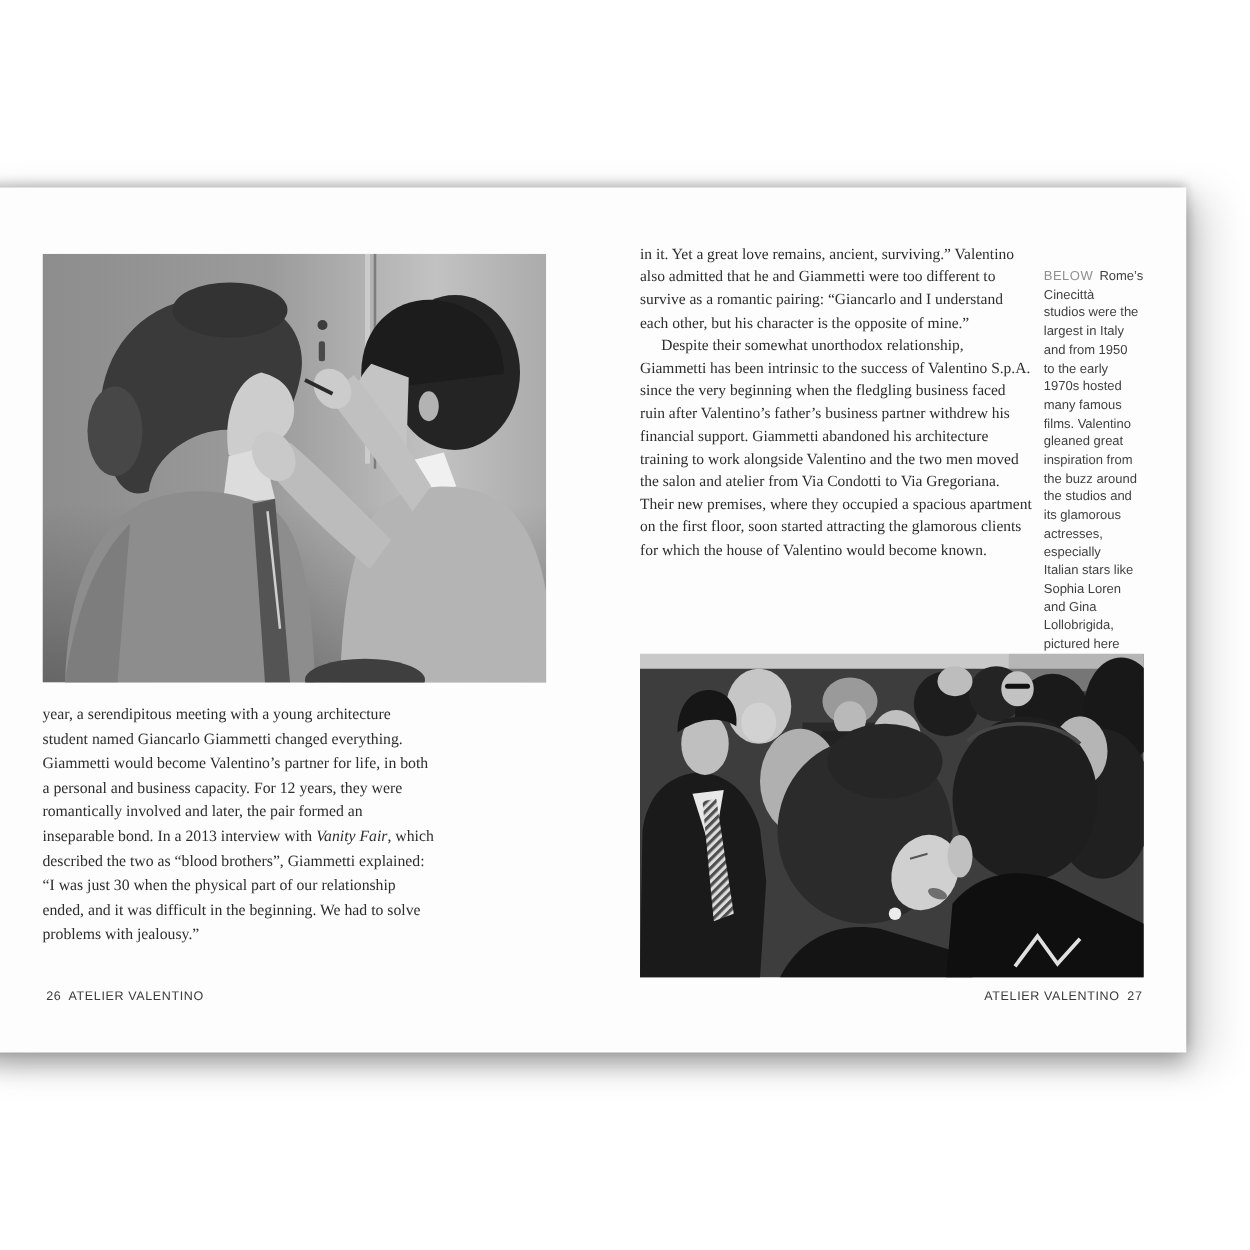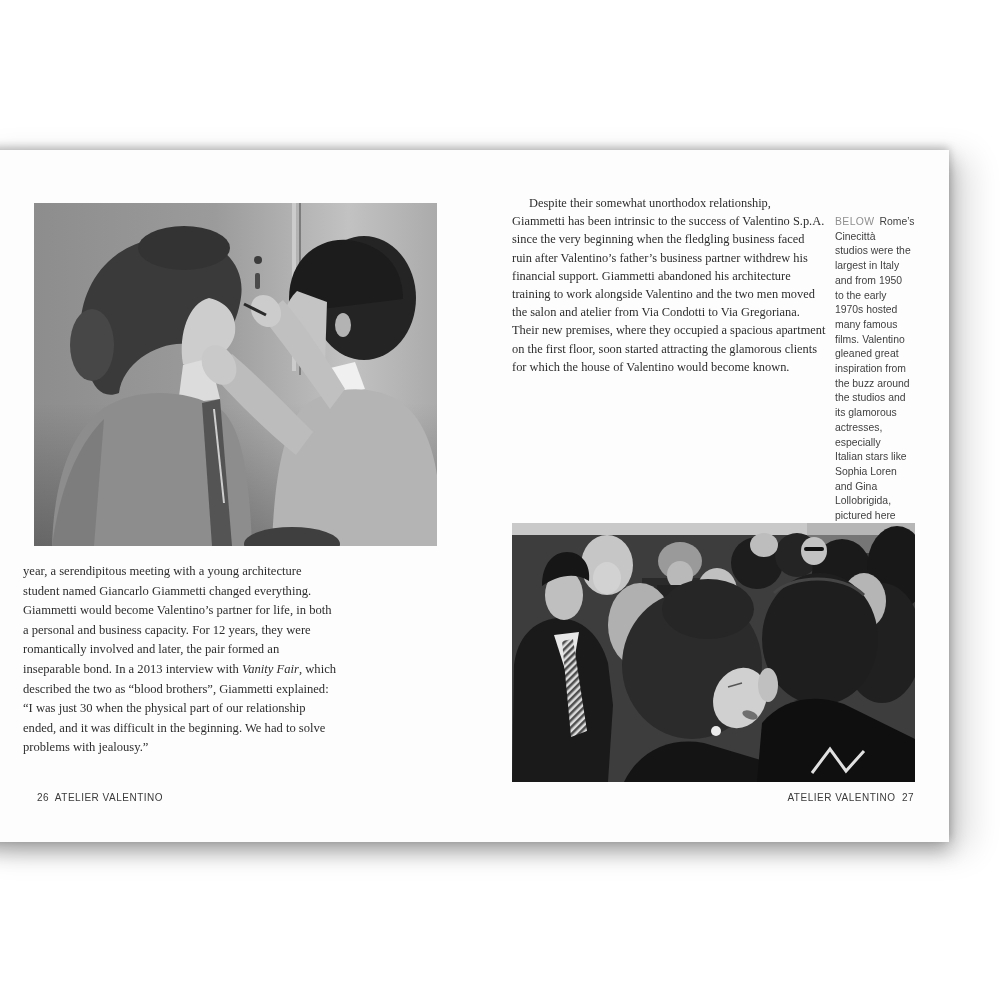--- a/index.html
+++ b/index.html
@@ -17,21 +17,21 @@
   figure svg{display:block;width:100%;height:100%;}
   .photo-left{left:62px;top:53px;width:403px;height:343px;}
   .photo-right{left:540px;top:373px;width:403px;height:259px;}
 
   .body-text{
     position:absolute;
     font-family:"Liberation Serif", serif;
     color:#2d2d2d;
     text-align:left;
   }
-  .body-left{left:51px;top:412px;width:316px;font-size:12.6px;line-height:19.6px;}
+  .body-left{left:62px;top:412px;width:316px;font-size:12.6px;line-height:19.6px;}
   .body-right{left:540px;top:44px;width:314px;font-size:12.4px;line-height:18.2px;}
   .body-text p{margin:0;}
   .body-text p.indent{text-indent:17px;}
 
   .caption{
     position:absolute;
     font-family:"Liberation Sans", sans-serif;
     color:#3f3f3f;
   }
   .caption-left{left:378px;top:416px;width:100px;font-size:10.8px;line-height:15.7px;}
@@ -115,20 +115,21 @@
     <p><span>year, a serendipitous meeting with a young architecture student named Giancarlo Giammetti changed everything. Giammetti would become Valentino’s partner for life, in both a personal and business capacity. For 12 years, they were romantically involved and later, the pair formed an inseparable bond. In a 2013 interview with </span><span style="font-style: italic;">Vanity Fair</span><span>, which described the two as “blood brothers”, Giammetti explained: “I was just 30 when the physical part of our relationship ended, and it was difficult in the beginning. We had to solve problems with jealousy.”</span></p>
   </div>
 
 
   <div class="folio folio-left">
     <span class="num">26</span>
     <span>ATELIER VALENTINO</span>
   </div>
 
   <div class="body-text body-right">
+    <p><span>in it. Yet a great love remains, ancient, surviving.” Valentino also admitted that he and Giammetti were too different to survive as a romantic pairing: “Giancarlo and I understand each other, but his character is the opposite of mine.”</span></p>
     <p class="indent"><span>Despite their somewhat unorthodox relationship, Giammetti has been intrinsic to the success of Valentino S.p.A. since the very beginning when the fledgling business faced ruin after Valentino’s father’s business partner withdrew his financial support. Giammetti abandoned his architecture training to work alongside Valentino and the two men moved the salon and atelier from Via Condotti to Via Gregoriana. Their new premises, where they occupied a spacious apartment on the first floor, soon started attracting the glamorous clients for which the house of Valentino would become known.</span></p>
   </div>
 
   <div class="caption caption-right">
     <p>
       <span class="tag">BELOW</span><span>Rome’s Cinecittà studios were the largest in Italy and from 1950 to the early 1970s hosted many famous films. Valentino gleaned great inspiration from the buzz around the studios and its glamorous actresses, especially Italian stars like Sophia Loren and Gina Lollobrigida, pictured here greeting the designer in 1970.</span>
     </p>
   </div>
 
   <figure class="photo-right">

